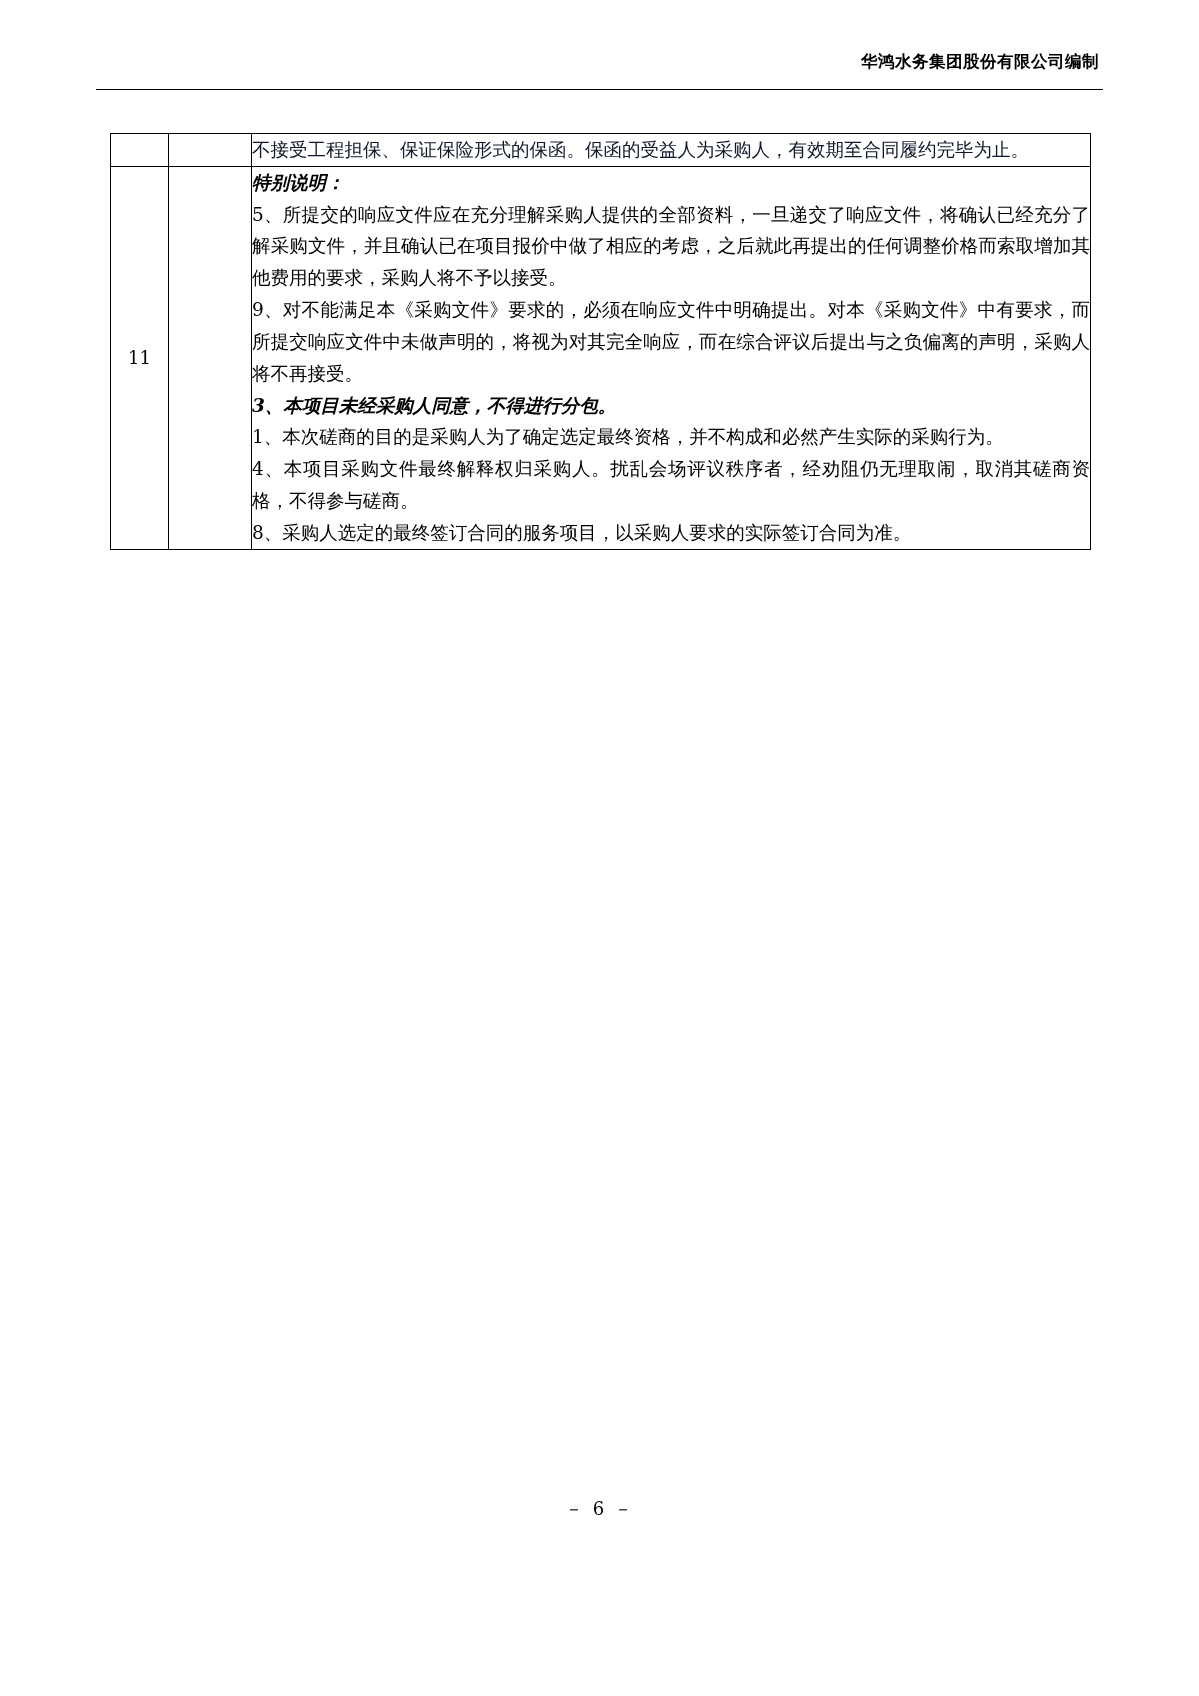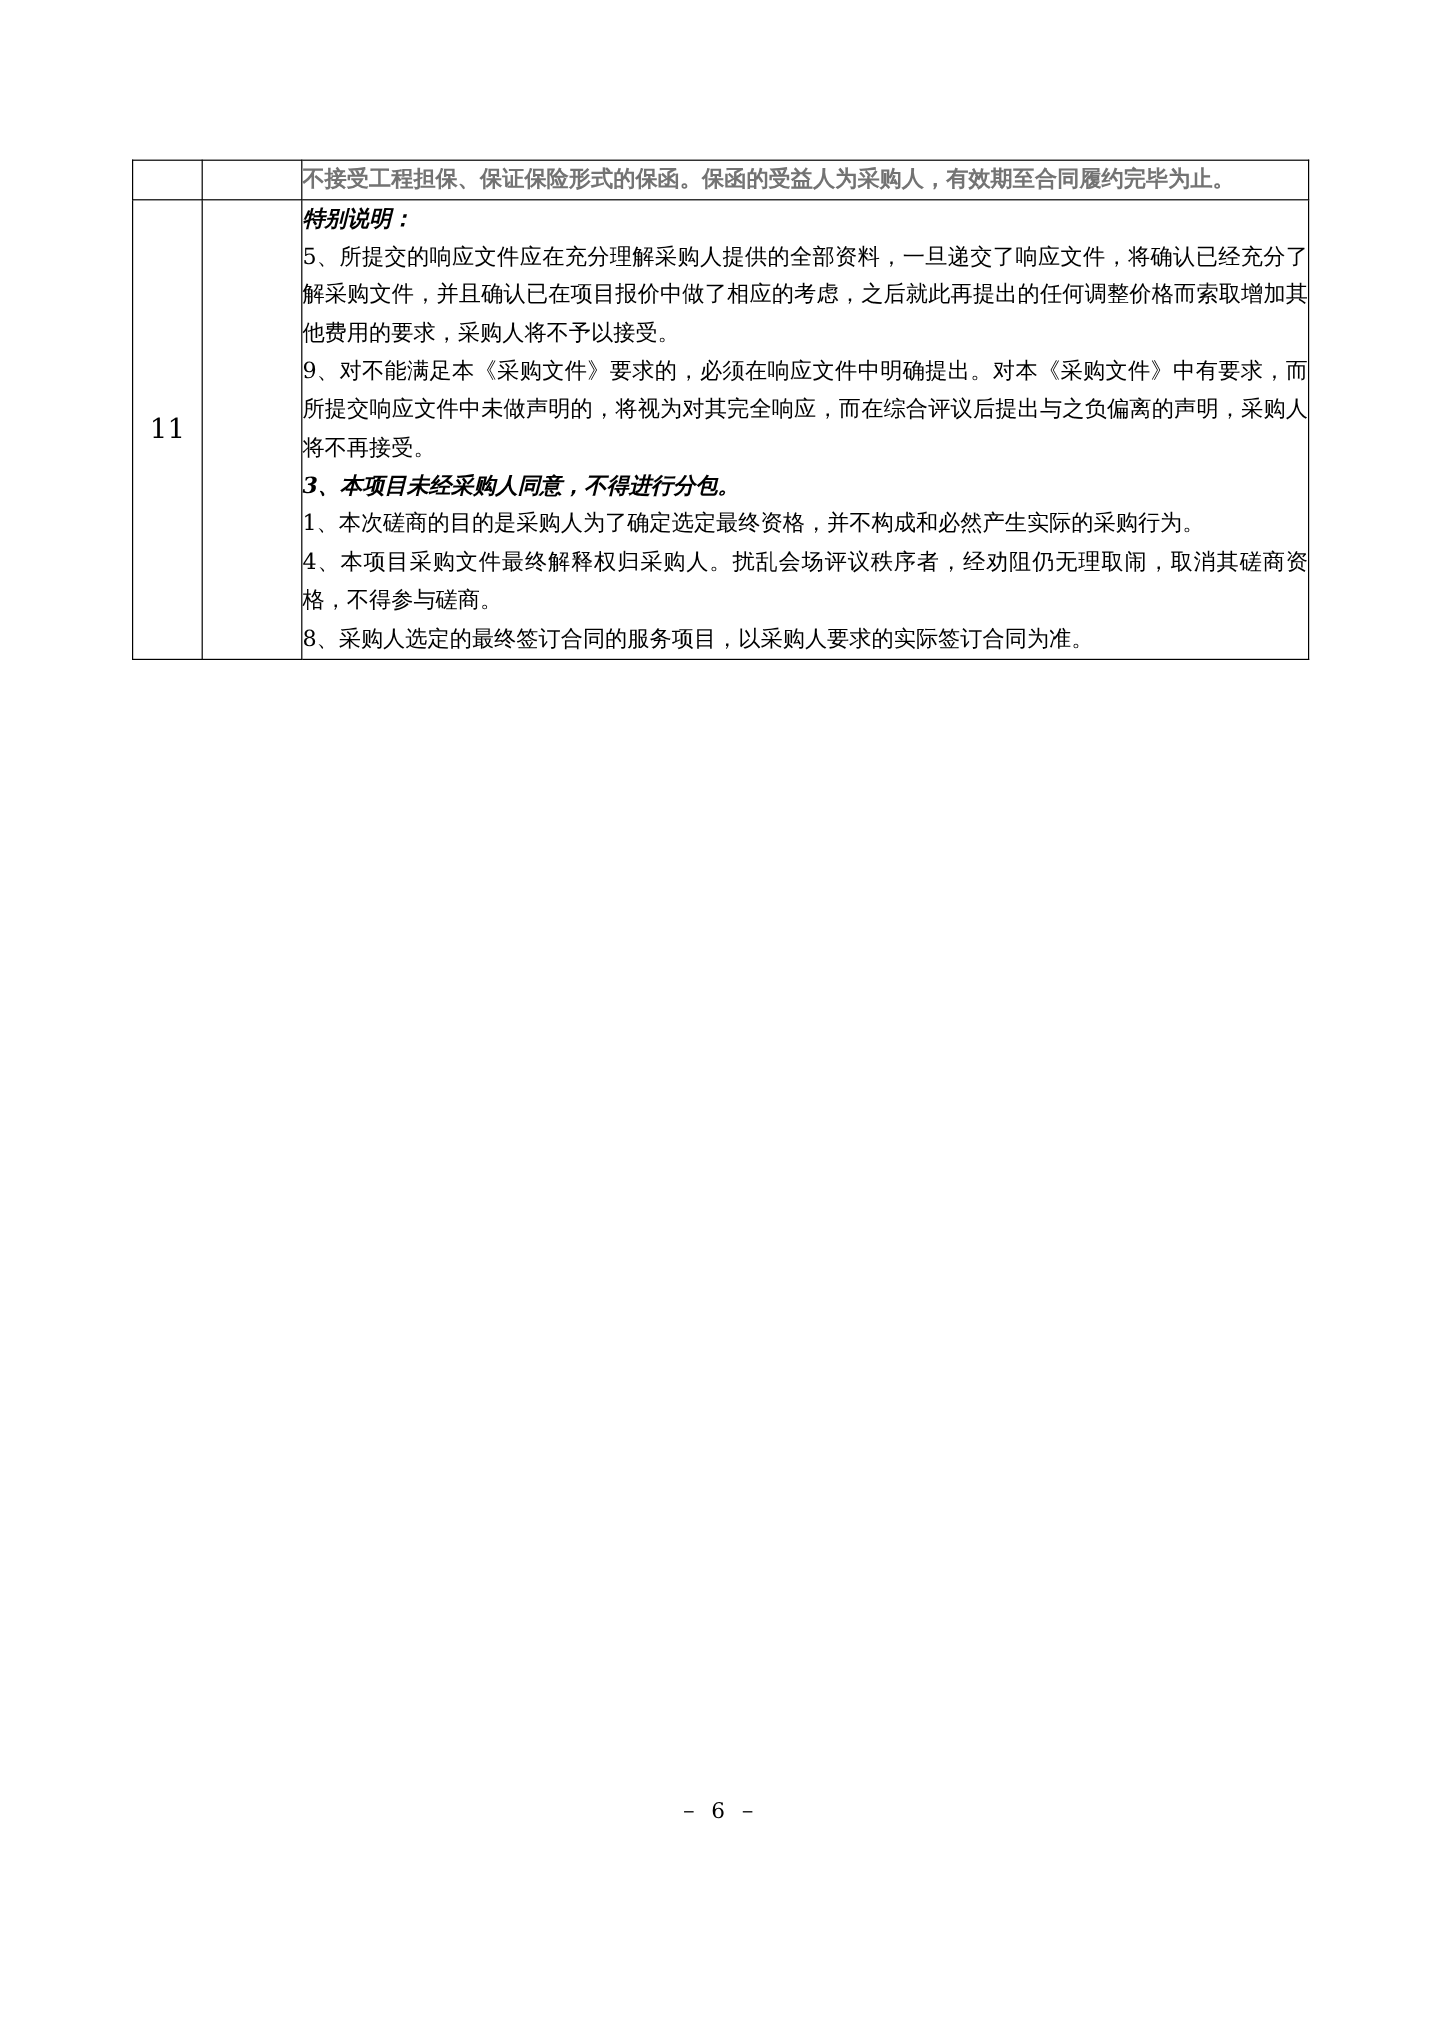--- a/index.html
+++ b/index.html
@@ -58,33 +58,32 @@
   }
   .col-item {
     width: 83px;
   }
   .col-body {
     width: 839px;
   }
   .cell-num {
     text-align: center;
     vertical-align: middle !important;
-    font-size: 23px;
+    font-size: 18px;
     font-family: "DejaVu Serif", "Liberation Serif", serif;
   }
   .cell-body {
     padding: 7px 11px 9px 12px;
     font-size: 18.5px;
     line-height: 1.72;
     text-align: justify;
     text-justify: inter-ideograph;
   }
   .red {
-    color: #737373;
-    font-weight: bold;
+    color: #0f172a;
   }
   .para {
     margin: 0;
     text-indent: 0;
   }
   .bold {
     font-weight: bold;
     font-style: italic;
   }
   .footer {
@@ -96,20 +95,23 @@
     font-size: 18px;
     letter-spacing: 2px;
     font-family: "DejaVu Serif", "Liberation Serif", serif;
   }
 </style>
 </head>
 <body>
 
 <div class="page">
 
+  <div class="header">
+    <span class="header-text">华鸿水务集团股份有限公司编制</span>
+  </div>
 
   <table class="doc-table">
     <colgroup>
       <col class="col-num">
       <col class="col-item">
       <col class="col-body">
     </colgroup>
     <tbody>
       <tr>
         <td class="cell-num"></td>

